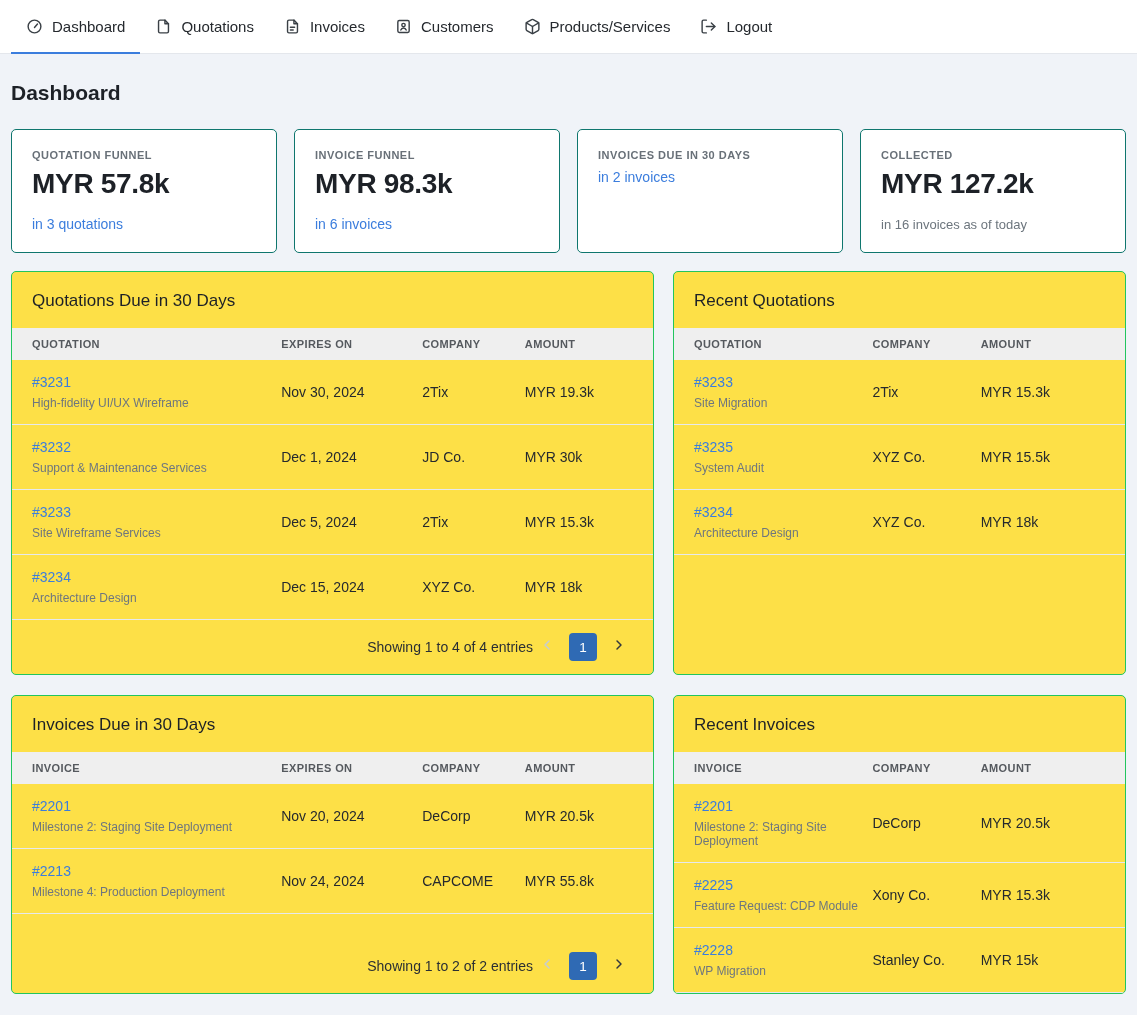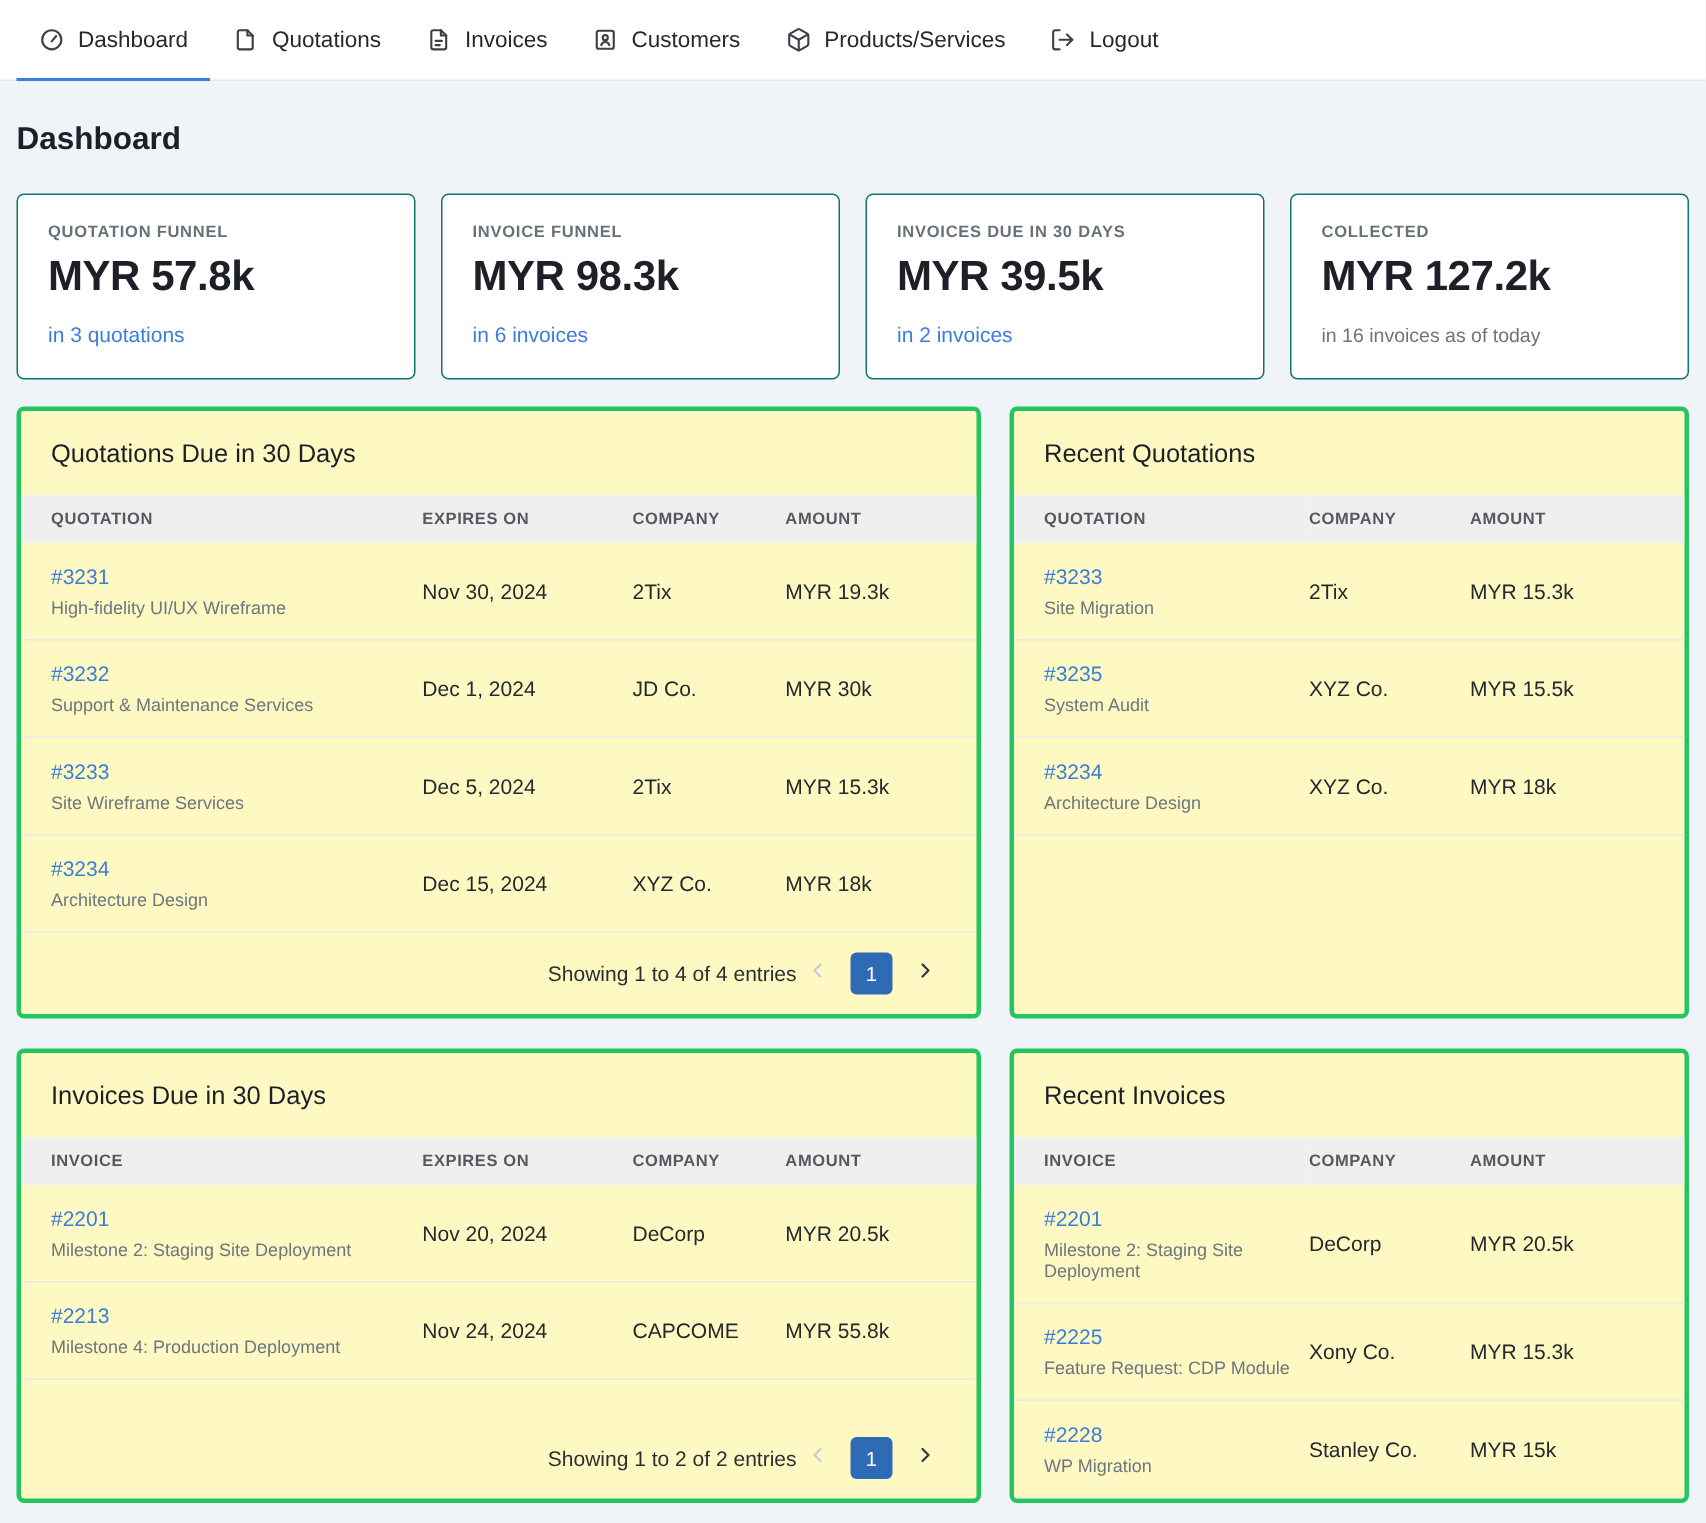--- a/index.html
+++ b/index.html
@@ -41,21 +41,21 @@
   .stats-row { display:grid; grid-template-columns: repeat(4, 1fr); gap: 17px; margin-bottom: 18px; }
   .stat-card { background:#fff; border:1px solid #0f766e; border-radius:5px; padding: 19px 20px; min-height: 124px; }
   .stat-label { font-size: 11px; font-weight:600; letter-spacing:.5px; color:#687078; margin-bottom: 7px; }
   .stat-value { font-size: 28px; font-weight: 600; color:#1d2127; margin-bottom: 15px; letter-spacing:-.3px; }
   .stat-sub { font-size: 14px; display:inline-block; }
   .stat-sub.link { color: var(--accent-link); text-decoration:none; cursor:pointer; }
   .stat-sub.muted { color:#6c757d; font-size: 13px; }
 
   
   .grid-row { display:grid; grid-template-columns: 643px 1fr; gap: 19px; margin-bottom: 20px; align-items: stretch; }
-  .card { background:#fef9c3; border:3px solid #22c55e; border-radius:5px; overflow:hidden; display:flex; flex-direction:column; }
+  .card { background:#fde047; border:1px solid #22c55e; border-radius:5px; overflow:hidden; display:flex; flex-direction:column; }
   .card-head { padding: 19px 20px 17px; }
   .card-title { font-size: 17px; font-weight:500; color:#1d2127; }
 
   table.data-table { width:100%; border-collapse:collapse; }
   .data-table th {
     background:#efefef; text-align:left; font-size:11px; font-weight:700;
     letter-spacing:.4px; color:#55595e; padding:10px 8px 10px 0;
   }
   .data-table th:first-child, .data-table td:first-child { padding-left:20px; }
   .data-table td {
@@ -147,21 +147,20 @@
       <div class="stat-value">MYR 57.8k</div>
       <a class="stat-sub link">in 3 quotations</a>
     </div>
     <div class="stat-card">
       <div class="stat-label">INVOICE FUNNEL</div>
       <div class="stat-value">MYR 98.3k</div>
       <a class="stat-sub link">in 6 invoices</a>
     </div>
     <div class="stat-card">
       <div class="stat-label">INVOICES DUE IN 30 DAYS</div>
-      <div class="stat-value">MYR 39.5k</div>
       <a class="stat-sub link">in 2 invoices</a>
     </div>
     <div class="stat-card">
       <div class="stat-label">COLLECTED</div>
       <div class="stat-value">MYR 127.2k</div>
       <span class="stat-sub muted">in 16 invoices as of today</span>
     </div>
   </div>
 
   <div class="grid-row">

